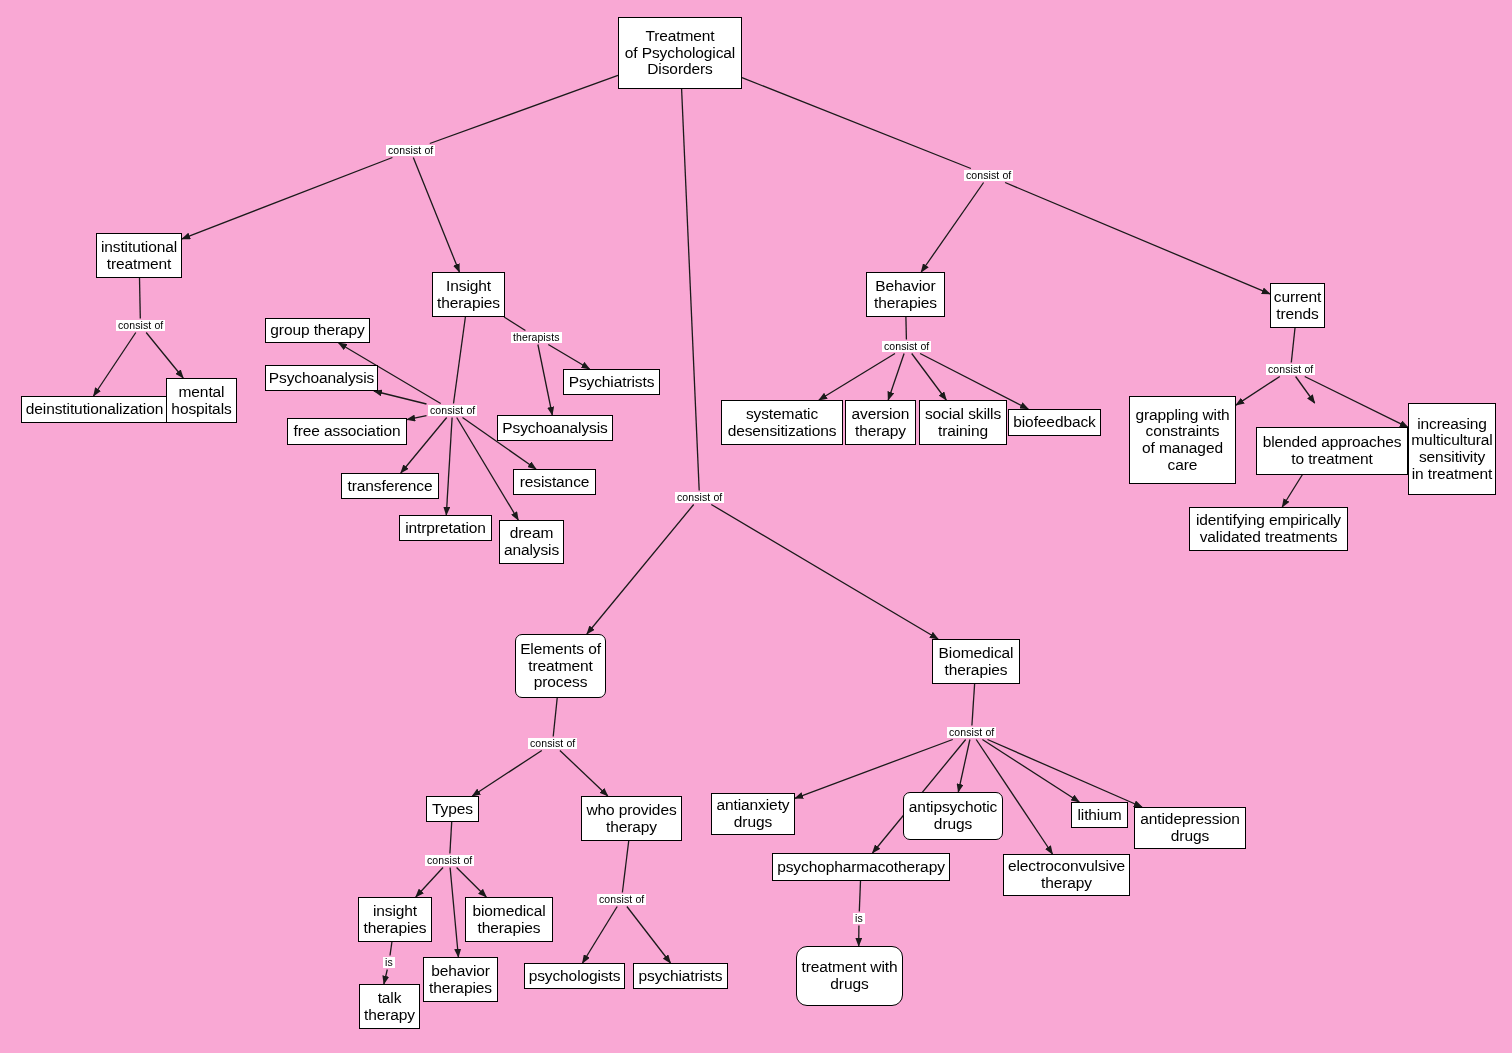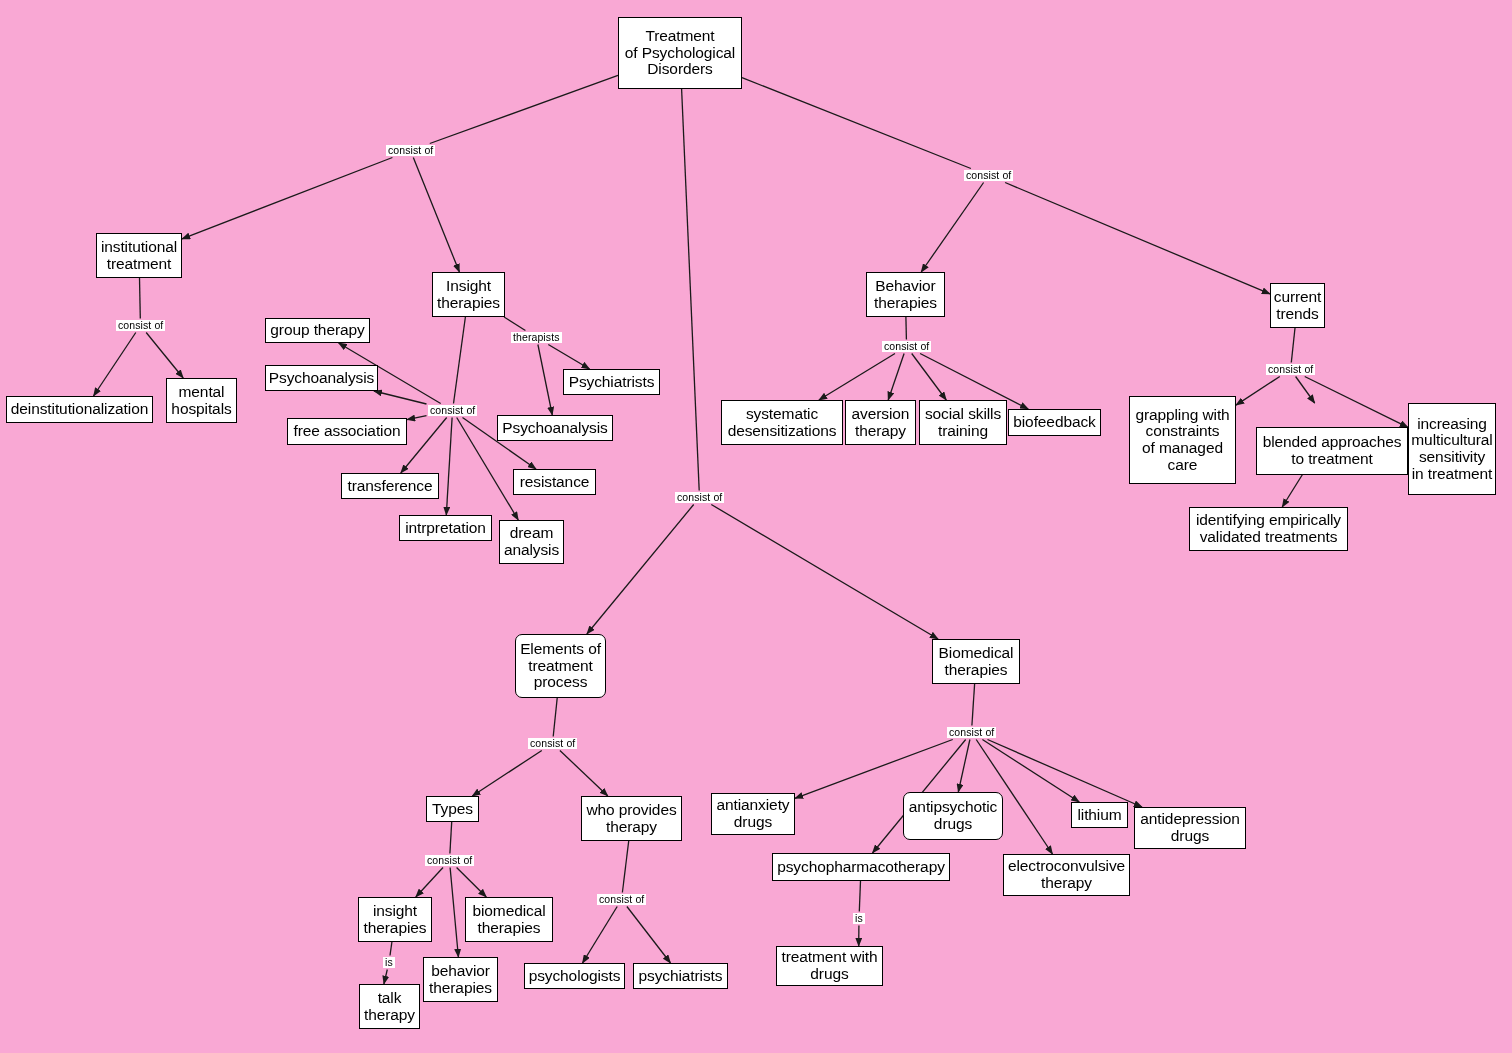--- a/index.html
+++ b/index.html
@@ -126,21 +126,21 @@
         <line x1="860.5" y1="881.0" x2="859.3" y2="911.5"></line>
         <line x1="858.9" y1="925.5" x2="858.7" y2="946.0" marker-end="url(#arrowhead)"></line>
       </g>
   </svg>
   <div id="nodes-layer">
       <div class="node" style="left: 618px; top: 17px; width: 124px; height: 72px;">Treatment
 of Psychological
 Disorders</div>
       <div class="node" style="left: 96px; top: 233px; width: 86px; height: 45px;">institutional
 treatment</div>
-      <div class="node" style="left: 6px; top: 396px; width: 147px; height: 27px;">deinstitutionalization</div>
+      <div class="node" style="left: 21px; top: 396px; width: 147px; height: 27px;">deinstitutionalization</div>
       <div class="node" style="left: 166px; top: 378px; width: 71px; height: 45px;">mental
 hospitals</div>
       <div class="node" style="left: 432px; top: 272px; width: 73px; height: 45px;">Insight
 therapies</div>
       <div class="node" style="left: 265px; top: 318px; width: 105px; height: 25px;">group therapy</div>
       <div class="node" style="left: 265px; top: 365px; width: 113px; height: 26px;">Psychoanalysis</div>
       <div class="node" style="left: 287px; top: 418px; width: 120px; height: 27px;">free association</div>
       <div class="node" style="left: 341px; top: 473px; width: 98px; height: 26px;">transference</div>
       <div class="node" style="left: 399px; top: 515px; width: 93px; height: 26px;">intrpretation</div>
       <div class="node" style="left: 499px; top: 520px; width: 65px; height: 44px;">dream
@@ -192,21 +192,21 @@
       <div class="node" style="left: 711px; top: 793px; width: 84px; height: 42px;">antianxiety
 drugs</div>
       <div class="node" style="left: 903px; top: 792px; width: 100px; height: 48px; border-radius: 7px;">antipsychotic
 drugs</div>
       <div class="node" style="left: 1071px; top: 802px; width: 57px; height: 26px;">lithium</div>
       <div class="node" style="left: 1134px; top: 807px; width: 112px; height: 42px;">antidepression
 drugs</div>
       <div class="node" style="left: 772px; top: 853px; width: 178px; height: 28px;">psychopharmacotherapy</div>
       <div class="node" style="left: 1003px; top: 854px; width: 127px; height: 42px;">electroconvulsive
 therapy</div>
-      <div class="node" style="left: 776px; top: 946px; width: 107px; height: 40px;">treatment with
+      <div class="node" style="left: 796px; top: 946px; width: 107px; height: 60px; border-radius: 11px;">treatment with
 drugs</div>
     </div>
   <div id="labels-layer">
       <div class="link-label" style="left: 386px; top: 145px;">consist of</div>
       <div class="link-label" style="left: 964px; top: 170px;">consist of</div>
       <div class="link-label" style="left: 675px; top: 492px;">consist of</div>
       <div class="link-label" style="left: 116px; top: 320px;">consist of</div>
       <div class="link-label" style="left: 428px; top: 405px;">consist of</div>
       <div class="link-label" style="left: 511px; top: 332px;">therapists</div>
       <div class="link-label" style="left: 882px; top: 341px;">consist of</div>

